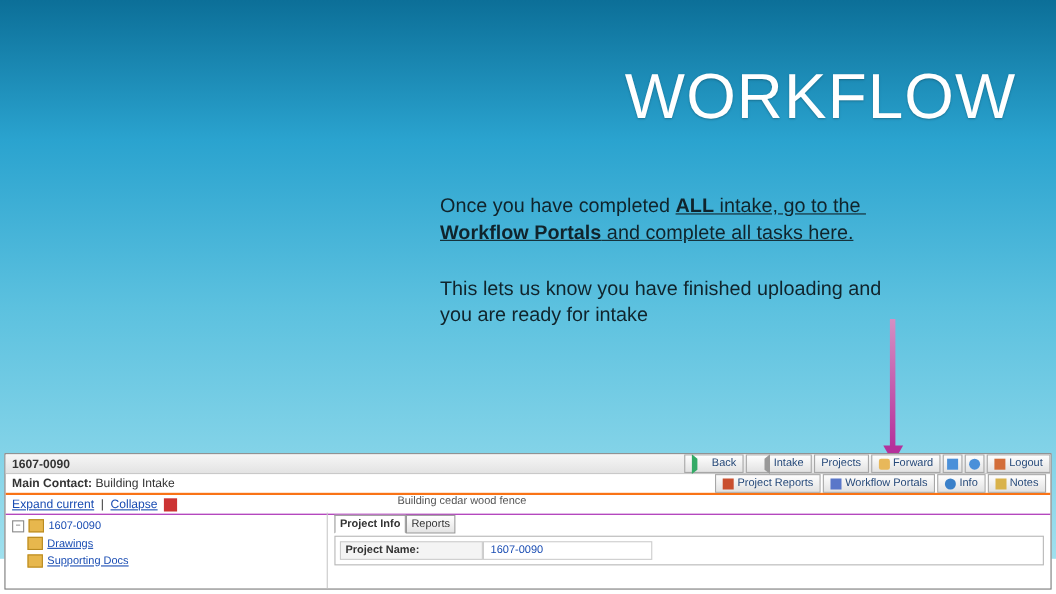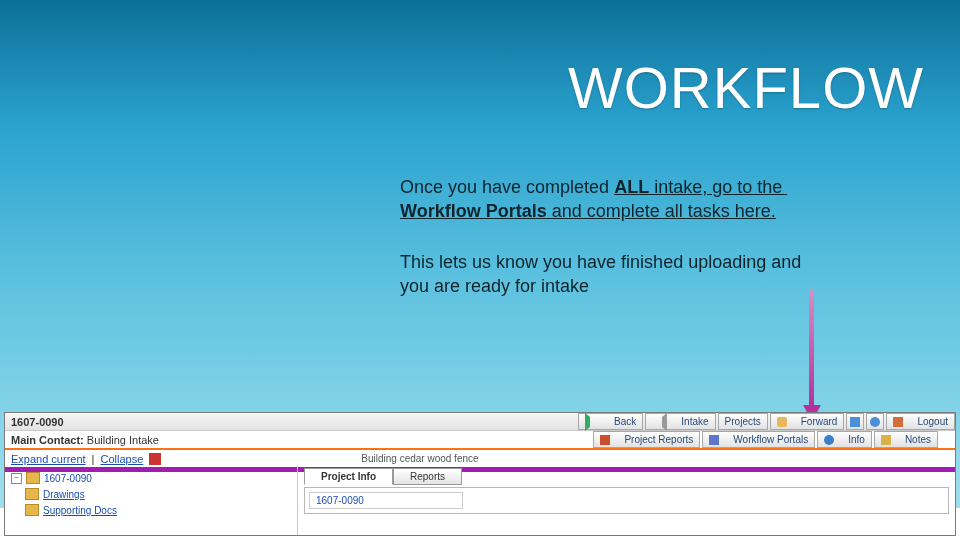--- a/index.html
+++ b/index.html
@@ -12,52 +12,52 @@
   .body .u{text-decoration:underline}
   .arrow{position:absolute;left:803px;top:290px;width:18px;height:135px;pointer-events:none}
   .arrow .shaft{position:absolute;left:6px;top:0;width:5px;height:118px;background:linear-gradient(180deg,#d48fc3,#b5309b)}
   .arrow .head{position:absolute;left:0;top:115px;width:0;height:0;border-left:9px solid transparent;border-right:9px solid transparent;border-top:16px solid #b5309b}
 
   
   .panel{position:absolute;left:4px;right:4px;top:412px;height:122px;background:#fff;border:1px solid #7a7a7a;font-size:11px;color:#333;overflow:hidden}
   .p-top{height:17px;border-bottom:1px solid #c9c9c9;background:linear-gradient(#f6f6f6,#e3e3e3);display:flex;align-items:center}
   .p-top .proj{font-weight:bold;padding-left:6px}
   .p-top .spacer{flex:1}
-  .tbtn{display:inline-flex;align-items:center;gap:14px;height:15px;padding:0 6px;margin-left:2px;border:1px solid #a7a7a7;background:linear-gradient(#fefefe,#e2e2e2);font-size:10px;color:#274a7a;cursor:pointer}
+  .tbtn{display:inline-flex;align-items:center;gap:3px;height:15px;padding:0 6px;margin-left:2px;border:1px solid #a7a7a7;background:linear-gradient(#fefefe,#e2e2e2);font-size:10px;color:#274a7a;cursor:pointer}
   .tbtn .ic{width:10px;height:10px;display:inline-block}
   .ic-back{border-left:5px solid #3a6;border-top:4px solid transparent;border-bottom:4px solid transparent;width:0;height:0}
   .ic-fwd{border-right:5px solid #999;border-top:4px solid transparent;border-bottom:4px solid transparent;width:0;height:0}
   .ic-user{background:#e8b85a;border-radius:2px}
   .ic-home{background:#4a90d9}
   .ic-help{background:#4a90d9;border-radius:50%}
   .ic-logout{background:#d36e3a}
   .p-row2{height:17px;border-bottom:2px solid #f97316;display:flex;align-items:center}
   .p-row2 .mc{padding-left:6px}
   .p-row2 .mc b{font-weight:bold}
   .link{color:#1a4db3;text-decoration:underline;cursor:pointer}
-  .p-row2 .rbtns{margin-left:auto;display:flex;padding-right:17px}
+  .p-row2 .rbtns{margin-left:auto;display:flex;padding-right:4px}
   .p-row2 .tbtn{font-size:10px}
   .ic-reports{background:#c94f2f}
   .ic-wf{background:#5a77c9}
   .ic-info{background:#3a80c9;border-radius:50%}
   .ic-notes{background:#d9b24a}
-  .p-row3{height:17px;border-bottom:5px solid #a21caf;display:flex;align-items:center}
+  .p-row3{height:17px;border-bottom:1px solid #a21caf;display:flex;}
   .p-row3 .treectrl{display:flex;gap:6px;padding-left:6px;align-items:center}
   .p-row3 .treectrl .pin{width:12px;height:12px;background:#c33}
   .p-row3 .building{margin-left:200px;color:#555;font-size:10px}
   .p-body{position:absolute;left:0;right:0;top:53px;bottom:0;display:flex}
   .tree{width:280px;border-right:1px solid #c9c9c9;padding:4px 6px;font-size:10px;color:#1a4db3}
   .tree .node{display:flex;align-items:center;gap:4px;height:16px}
   .tree .twist{width:9px;height:9px;border:1px solid #888;font-size:8px;line-height:8px;text-align:center;color:#555;background:#fff}
   .tree .fldr{width:12px;height:10px;background:#e7b74d;border:1px solid #b98a20}
   .tree .child{margin-left:14px}
   .tree .child .lbl{text-decoration:underline}
   .main{flex:1;padding:2px 6px}
   .tabs{display:flex;gap:0;margin-bottom:3px}
-  .tab{border:1px solid #9a9a9a;background:linear-gradient(#fff,#e4e4e4);padding:2px 16px;font-size:10px;color:#333;cursor:pointer}
+  .tab{border:1px solid #9a9a9a;background:linear-gradient(#fff,#e4e4e4);padding:2px 4px;font-size:10px;color:#333;cursor:pointer}
   .tab.active{background:#fff;border-bottom-color:#fff;font-weight:bold;position:relative;z-index:1}
   .tabpanel{border:1px solid #b7b7b7;background:#fff;padding:4px;margin-top:-1px}
   .fieldrow{display:flex;align-items:center;font-size:10px}
   .fieldrow .lbl{width:120px;font-weight:bold;border:1px solid #ccc;padding:2px 4px;background:#f4f4f4}
   .fieldrow .val{border:1px solid #ccc;padding:2px 6px;min-width:140px;color:#1a4db3}
 </style>
 </head>
 <body>
 
 <div class="slide">
@@ -153,19 +153,20 @@
         </div>
       </div>
 
       <div class="main">
         <div class="tabs">
           <div class="tab active">Project Info</div>
           <div class="tab">Reports</div>
         </div>
         <div class="tabpanel">
           <div class="fieldrow">
+            <span class="lbl">Project Name:</span>
             <span class="val">1607-0090</span>
           </div>
         </div>
       </div>
     </div>
   </div>
 </div>
 
 </body></html>

